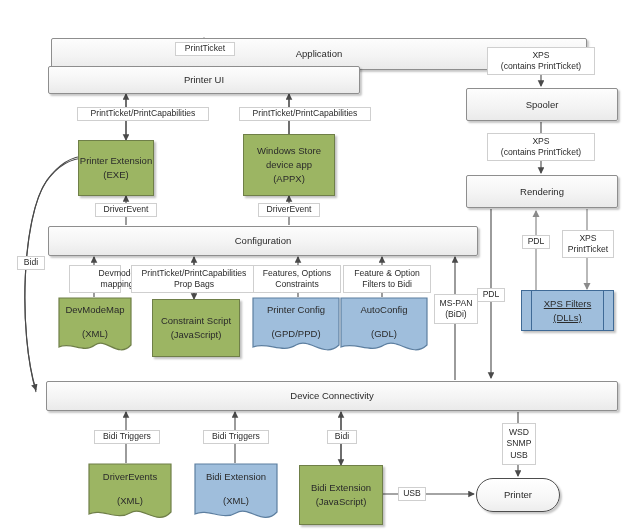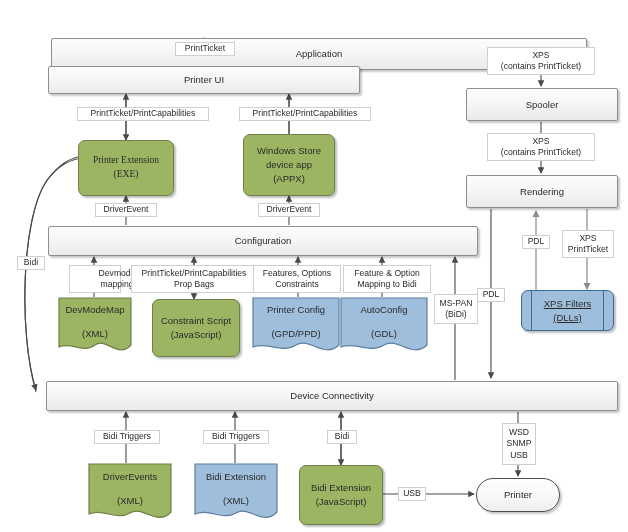--- a/index.html
+++ b/index.html
@@ -1,21 +1,21 @@
 <!DOCTYPE html>
 <html><head>
 <meta charset="utf-8">
 <style>
   html,body{margin:0;padding:0;background:#ffffff;}
   body{font-family:"Liberation Sans","DejaVu Sans",sans-serif;}
   #canvas{position:relative;width:628px;height:532px;overflow:hidden;background:#fff;}
   svg.layer{position:absolute;left:0;top:0;width:628px;height:532px;pointer-events:none;}
 
   .node{position:absolute;box-sizing:border-box;display:flex;align-items:center;justify-content:center;
-        text-align:center;font-size:9.5px;color:#2a2a2a;line-height:1.45;border-radius:7px;}
+        text-align:center;font-size:9.5px;color:#2a2a2a;line-height:1.45;}
 
   
   .bar{border:1px solid #8e8e8e;border-radius:2px;
        background:linear-gradient(to bottom,#fdfdfd 0%,#f4f4f4 55%,#eaeaea 100%);
        box-shadow:2px 2px 2px rgba(0,0,0,0.22);}
 
   
   .green{background:#9CB563;border:1px solid #6f7f48;box-shadow:2px 2px 2px rgba(0,0,0,0.25);}
 
   
@@ -123,21 +123,21 @@
   </div>
 
   <div class="node bar" style="left:466px;top:88px;width:152px;height:33px;">
     <span>Spooler</span>
   </div>
 
   <div class="node bar" style="left:466px;top:175px;width:152px;height:33px;">
     <span>Rendering</span>
   </div>
 
-  <div class="node green" style="left:78px;top:140px;width:96px;height:56px;flex-direction:column;font-family:Liberation Serif, serif;">
+  <div class="node green" style="left:78px;top:140px;width:76px;height:56px;flex-direction:column;">
     <span>Printer Extension</span>
     <span>(EXE)</span>
   </div>
 
   <div class="node green" style="left:243px;top:134px;width:92px;height:62px;flex-direction:column;">
     <span>Windows Store</span>
     <span>device app</span>
     <span>(APPX)</span>
   </div>
 
@@ -232,21 +232,21 @@
     <span>Prop Bags</span>
   </div>
 
   <div class="elabel" style="left:253px;top:265px;width:88px;height:28px;flex-direction:column;">
     <span>Features, Options</span>
     <span>Constraints</span>
   </div>
 
   <div class="elabel" style="left:343px;top:265px;width:88px;height:28px;flex-direction:column;">
     <span>Feature &amp; Option</span>
-    <span>Mapping to Bidi</span>
+    <span>Filters to Bidi</span>
   </div>
 
   <div class="elabel" style="left:434px;top:294px;width:44px;height:30px;flex-direction:column;">
     <span>MS-PAN</span>
     <span>(BiDi)</span>
   </div>
 
   <div class="elabel" style="left:17px;top:256px;width:28px;height:14px;">
     <span>Bidi</span>
   </div>

